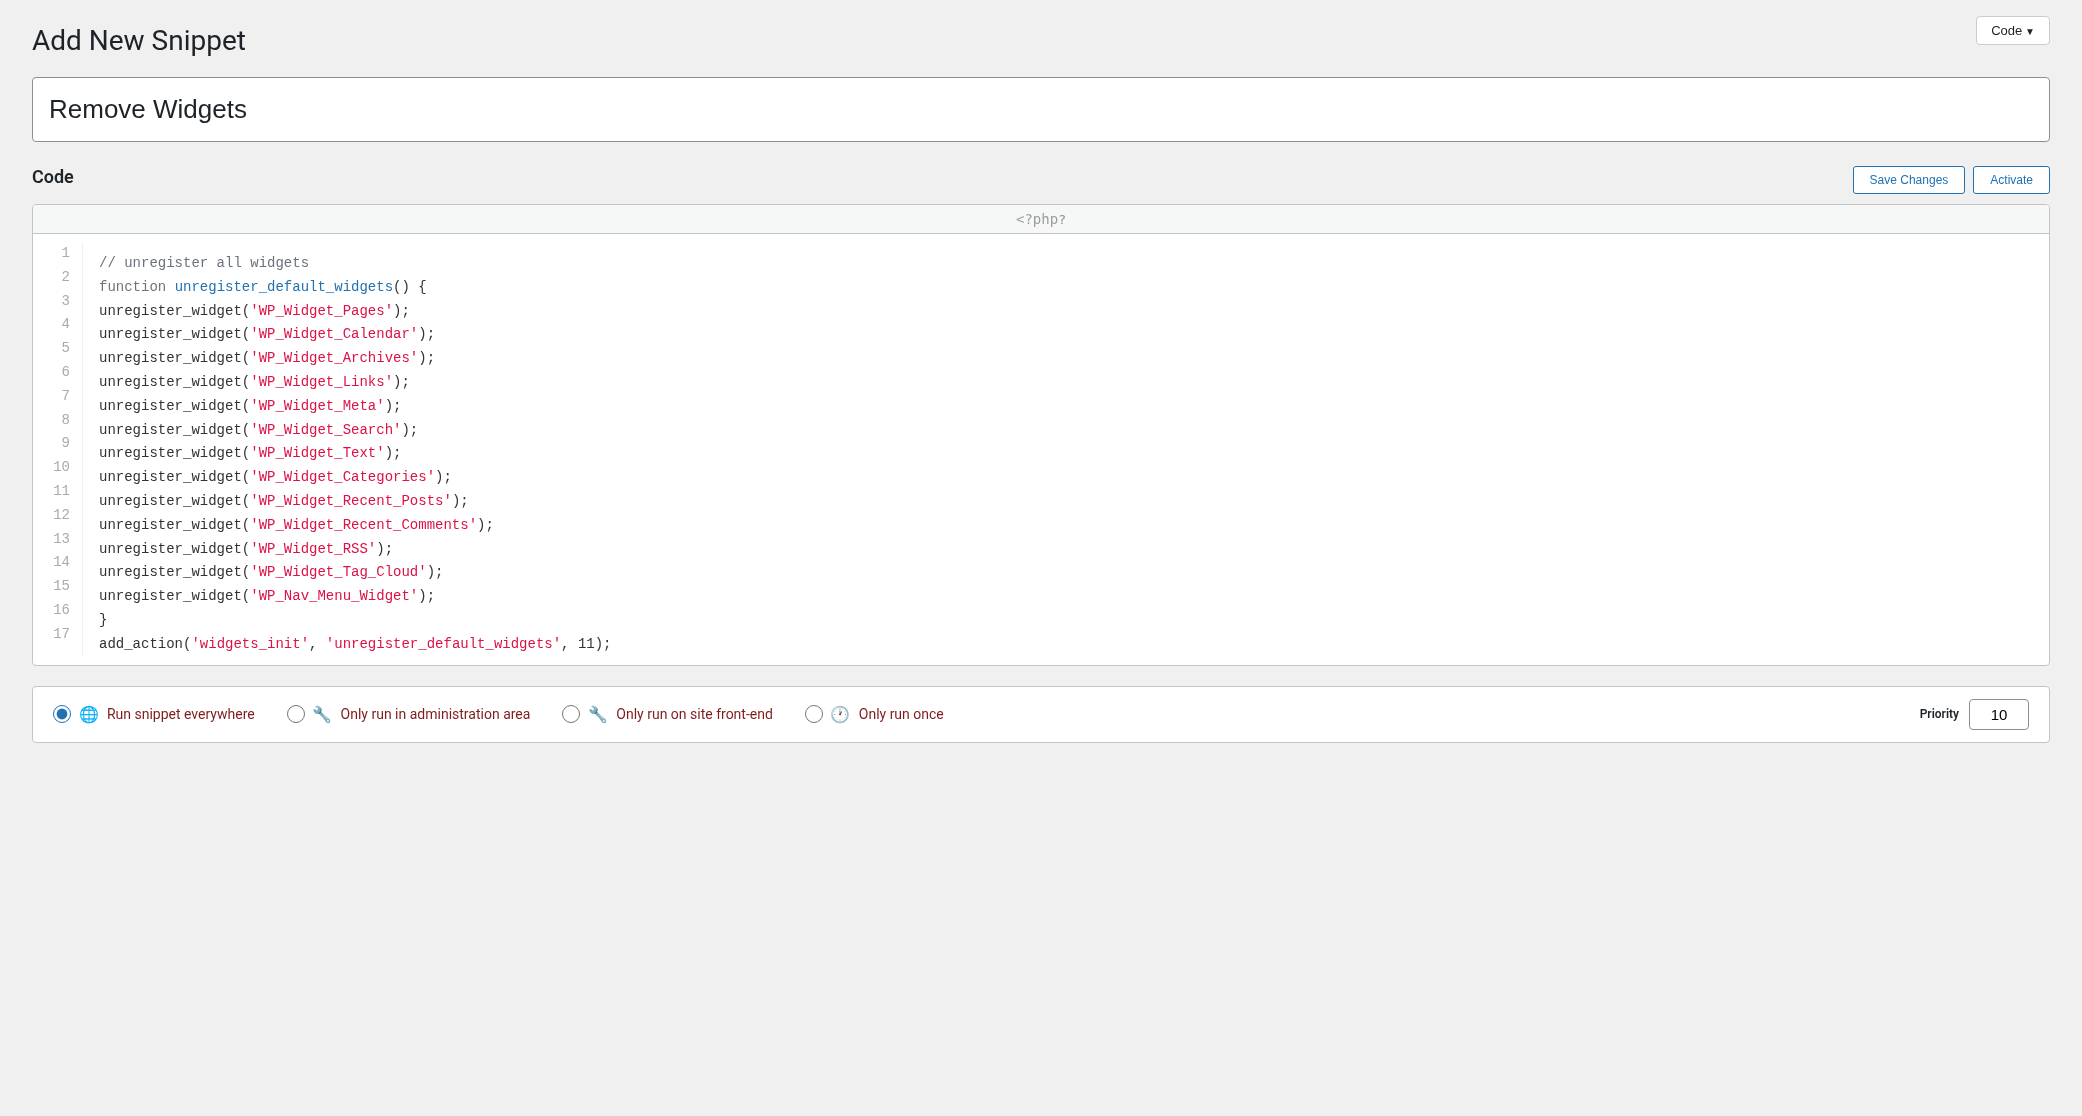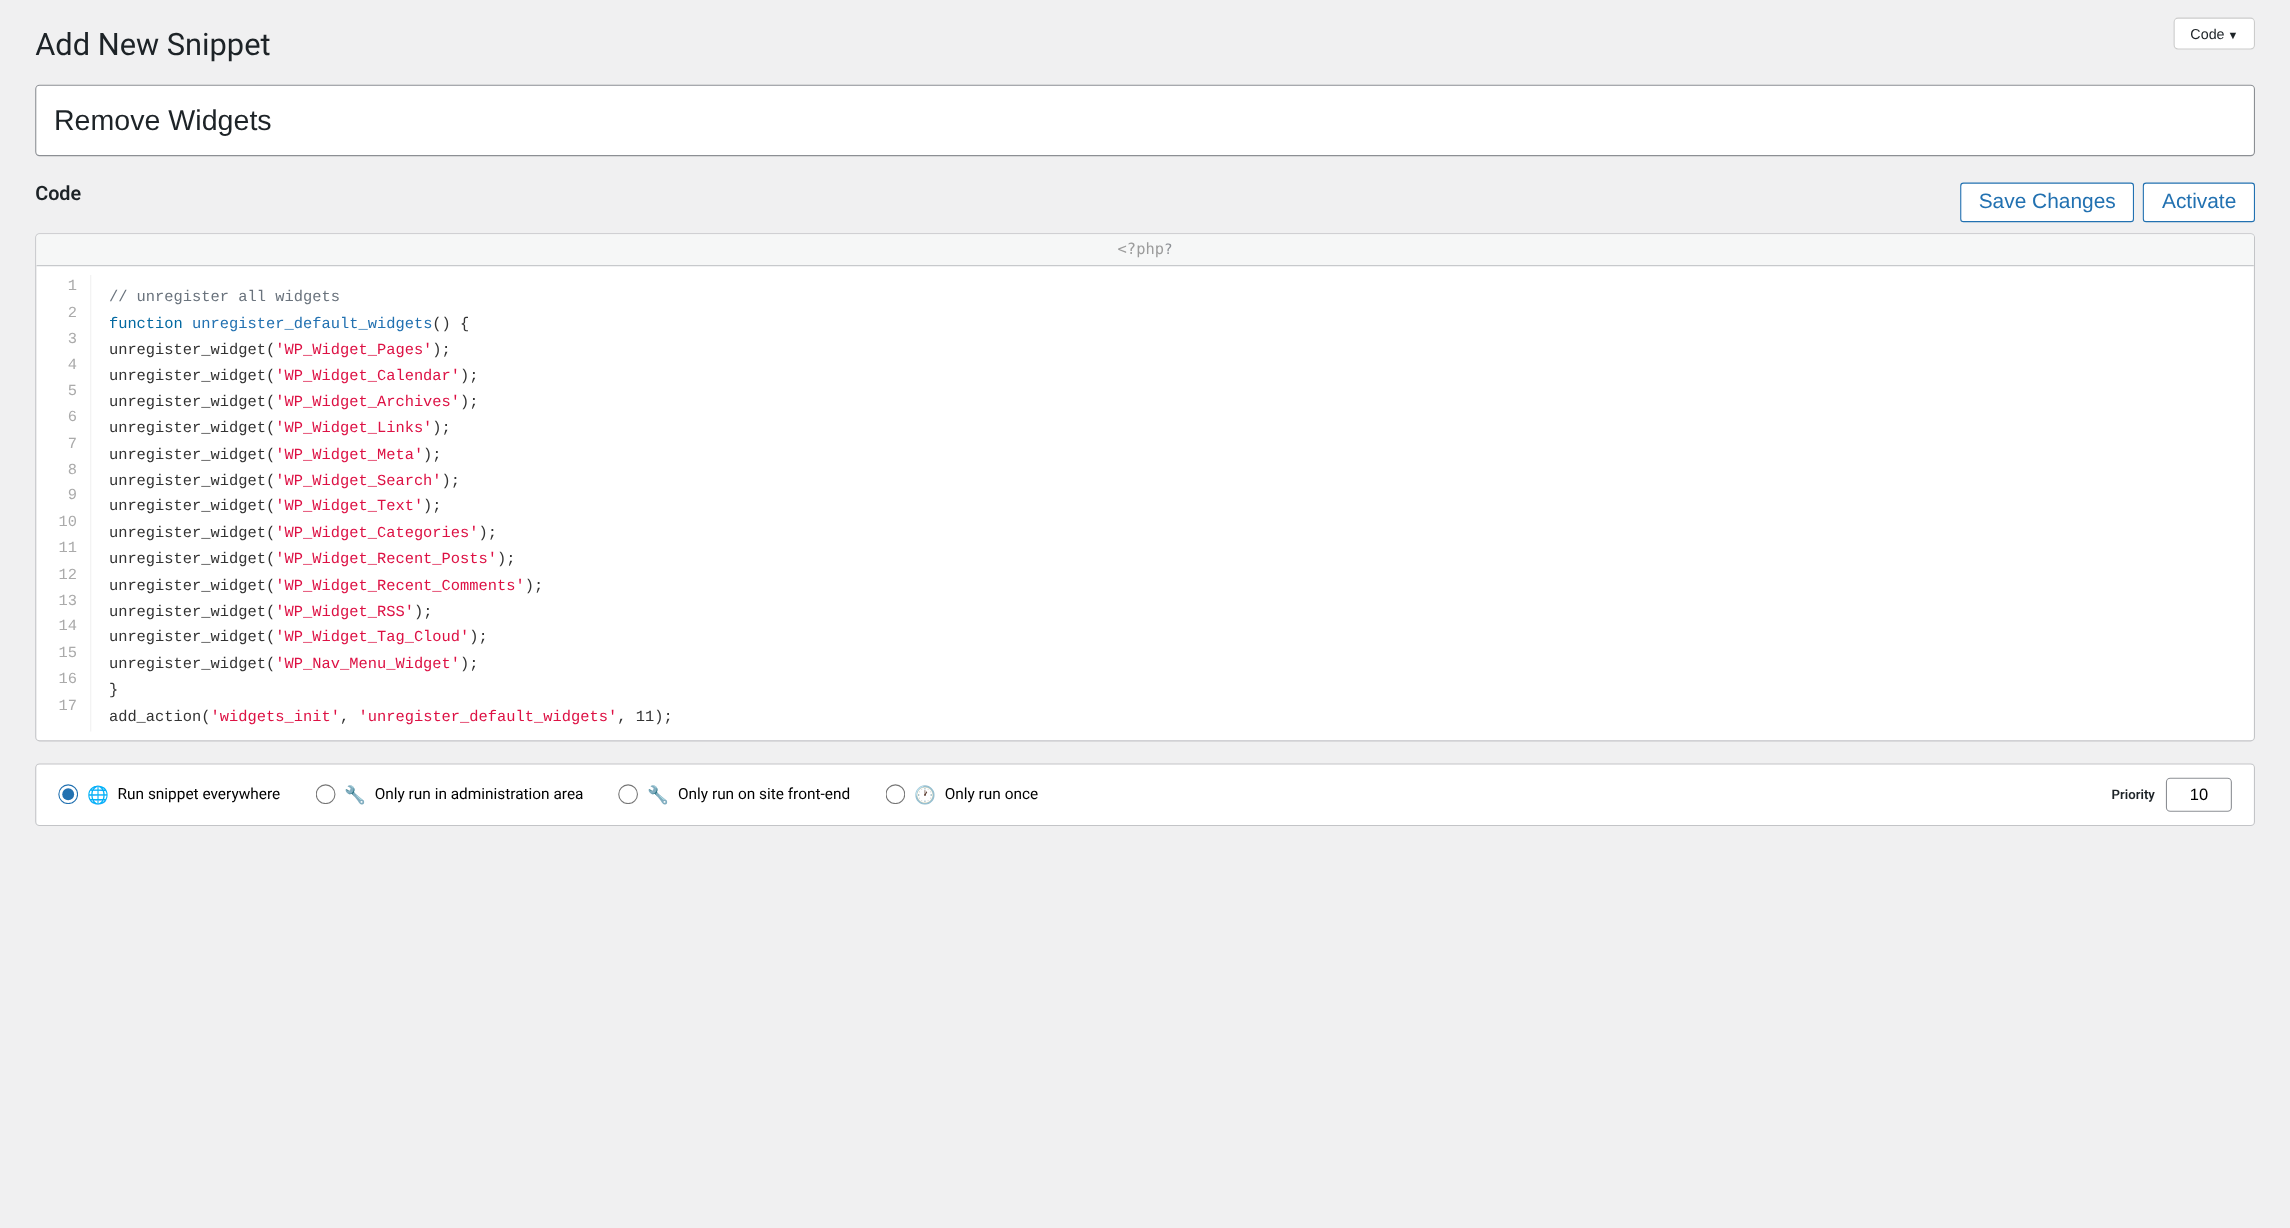--- a/index.html
+++ b/index.html
@@ -59,21 +59,21 @@
       font-weight: 600;
       color: #1d2327;
     }
     .header-buttons {
       display: flex;
       gap: 8px;
     }
     .btn {
       padding: 6px 16px;
       border-radius: 3px;
-      font-size: 19px;
+      font-size: 12px;
       cursor: pointer;
       border: 1px solid;
     }
     .btn-save {
       background: #fff;
       border-color: #2271b1;
       color: #2271b1;
     }
     .btn-activate {
       background: #fff;
@@ -128,21 +128,21 @@
       flex: 1;
       overflow-x: auto;
       margin-top: 10px;
     }
     .code-line {
       display: block;
       white-space: pre;
       font-size: 14px;
     }
     .c-comment { color: #6a737d; }
-    .c-keyword { color: #0369a1; }
+    .c-keyword { color: #737373; }
     .c-function { color: #2271b1; }
     .c-string { color: #d14; }
     .c-default { color: #333; }
 
     .footer-bar {
       display: flex;
       align-items: center;
       background: #fff;
       border: 1px solid #c3c4c7;
       border-radius: 4px;
@@ -159,21 +159,21 @@
       width: 18px;
       height: 18px;
       accent-color: #2271b1;
       cursor: pointer;
     }
     .radio-icon {
       font-size: 16px;
     }
     .radio-label {
       font-size: 14px;
-      color: #000000;
+      color: #7f1d1d;
     }
     .priority-section {
       display: flex;
       align-items: center;
       gap: 10px;
       margin-left: auto;
     }
     .priority-label {
       font-size: 12px;
       font-weight: 600;

